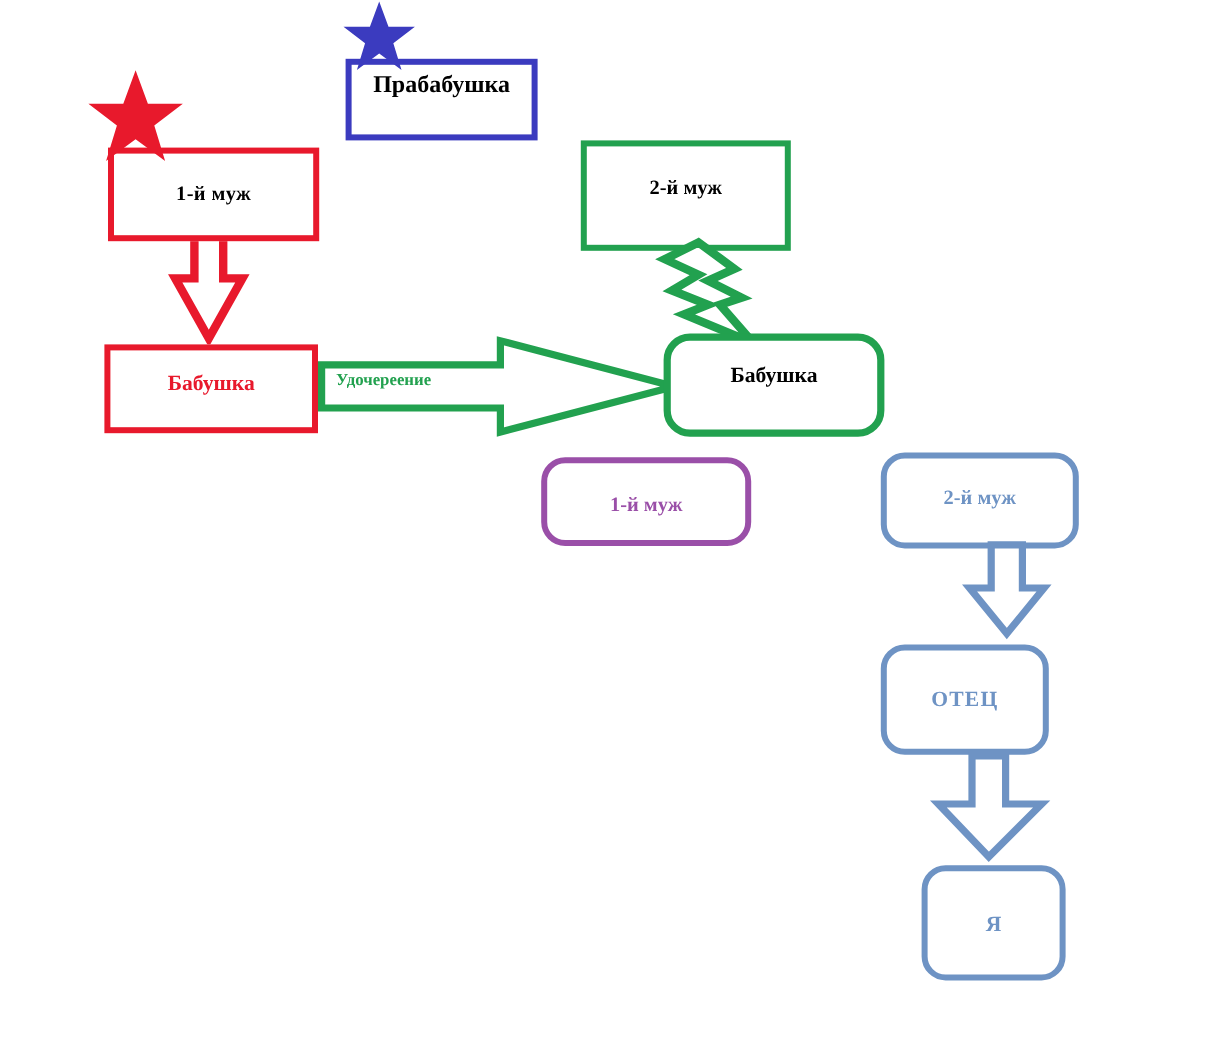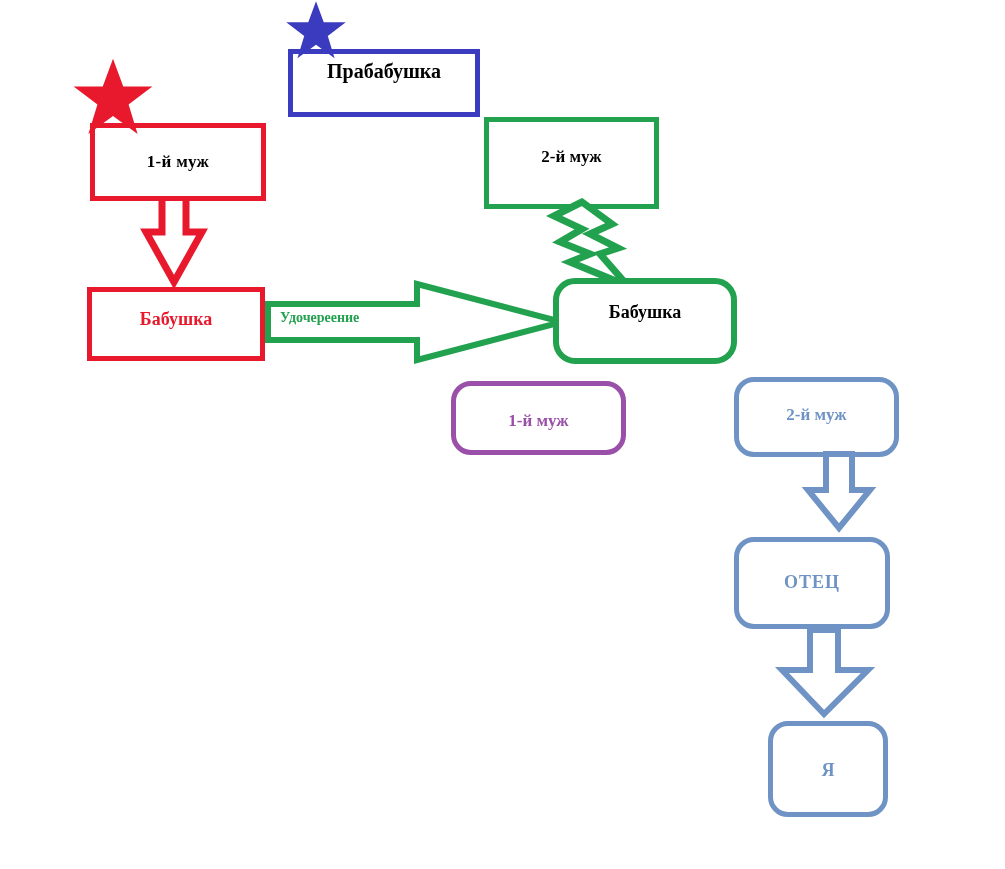--- a/index.html
+++ b/index.html
@@ -97,21 +97,21 @@
   </svg>
 
   <div class="node red-box" style="left:90px; top:123px; width:176px; height:78px;">
     <span class="node-label" style="top:24px; font-size:17px; letter-spacing:0.3px;">1-й муж</span>
   </div>
 
   <svg class="star" style="left:72px; top:57px; width:82px; height:82px;" viewBox="0 0 100 100">
     <polygon points="50,2 62.5,36 98,36 69,58 80,94 50,72 20,94 31,58 2,36 37.5,36" fill="#e8192c"></polygon>
   </svg>
 
-  <div class="node blue-box" style="left:288px; top:49px; width:192px; height:68px;">
+  <div class="node blue-box" style="left:288px; top:49px; width:160px; height:68px;">
     <span class="node-label" style="top:6px; font-size:20px;">Прабабушка</span>
   </div>
 
   <svg class="star" style="left:285px; top:0px; width:62px; height:62px;" viewBox="0 0 100 100">
     <polygon points="50,2 62.5,36 98,36 69,58 80,94 50,72 20,94 31,58 2,36 37.5,36" fill="#3b3bbf"></polygon>
   </svg>
 
   <div class="node green-box" style="left:484px; top:117px; width:175px; height:92px;">
     <span class="node-label" style="top:25px; font-size:17px;">2-й муж</span>
   </div>
@@ -138,21 +138,21 @@
   </div>
 
   <div class="node steel-round" style="left:734px; top:377px; width:165px; height:80px;">
     <span class="node-label" style="top:23px; font-size:17px;">2-й муж</span>
   </div>
 
   <svg class="shape-svg" style="left:798px; top:452px; width:82px; height:82px;" viewBox="0 0 82 82">
     <polygon points="28,2 54,2 54,38 72,38 41,76 10,38 28,38" fill="#ffffff" stroke="#6e93c4" stroke-width="6" stroke-linejoin="miter"></polygon>
   </svg>
 
-  <div class="node steel-round" style="left:734px; top:537px; width:156px; height:92px;">
+  <div class="node steel-round" style="left:734px; top:537px; width:140px; height:92px;">
     <span class="node-label" style="top:30px; font-size:18px; letter-spacing:1px;">ОТЕЦ</span>
   </div>
 
   <svg class="shape-svg" style="left:776px; top:628px; width:98px; height:92px;" viewBox="0 0 98 92">
     <polygon points="34,2 62,2 62,42 92,42 48,86 6,42 34,42" fill="#ffffff" stroke="#6e93c4" stroke-width="6" stroke-linejoin="miter"></polygon>
   </svg>
 
   <div class="node steel-round" style="left:768px; top:721px; width:120px; height:96px;">
     <span class="node-label" style="top:34px; font-size:18px;">Я</span>
   </div>

